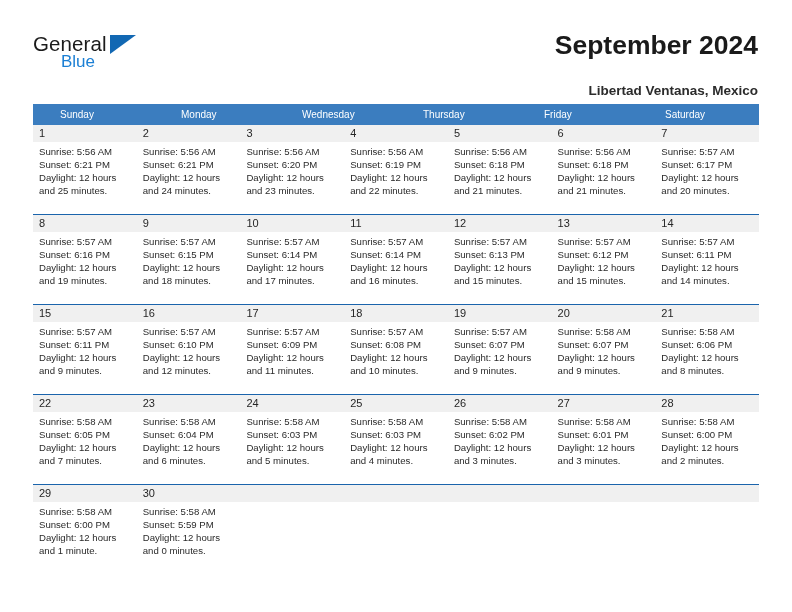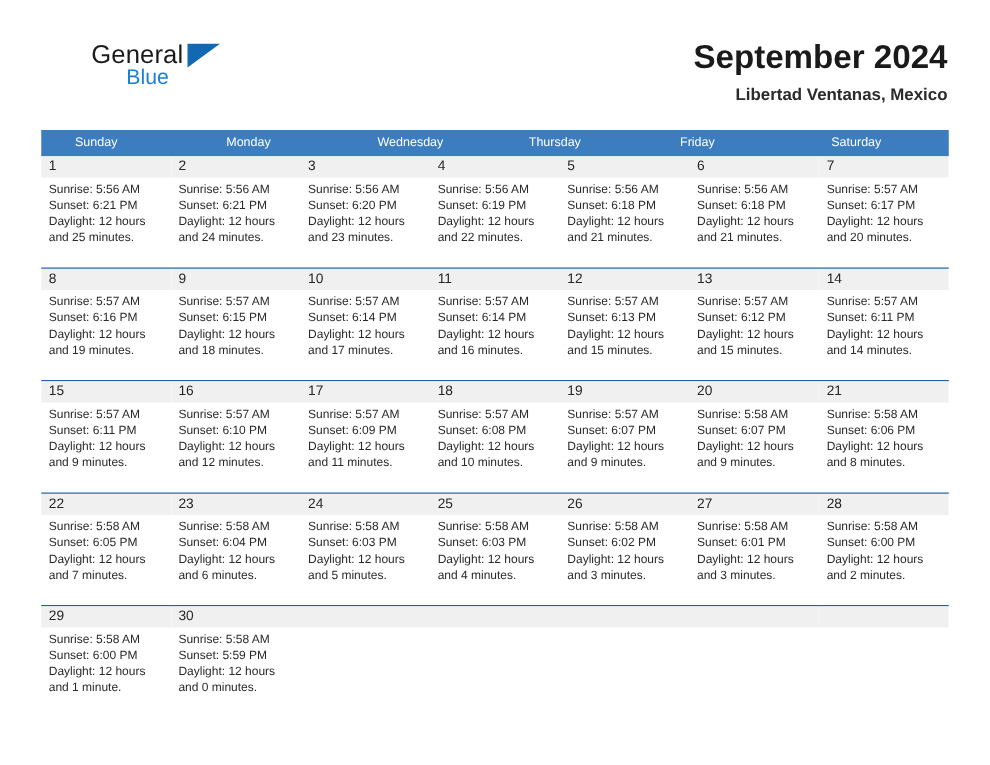--- a/index.html
+++ b/index.html
@@ -28,21 +28,20 @@
     top: 0;
     width: 792px;
     height: 98px;
   }
   .logo {
     position: absolute;
     left: 33px;
     top: 32px;
     width: 170px;
     height: 48px;
-    margin-left: 40px;
   }
   .logo-general {
     position: absolute;
     left: 0;
     top: 0;
     font-size: 20.5px;
     letter-spacing: 0.1px;
     color: #1b1b1b;
     font-family: "Liberation Sans", sans-serif;
   }
@@ -75,21 +74,21 @@
     font-weight: bold;
     color: #1a1a1a;
     line-height: 34px;
     white-space: nowrap;
   }
   .cal-subtitle {
     font-size: 13.5px;
     font-weight: bold;
     color: #2b2b2b;
     line-height: 22px;
-    margin-top: 3px;
+    margin-top: 18px;
     white-space: nowrap;
   }
 
   
   .calendar {
     position: absolute;
     left: 33px;
     top: 104px;
     width: 726px;
   }

